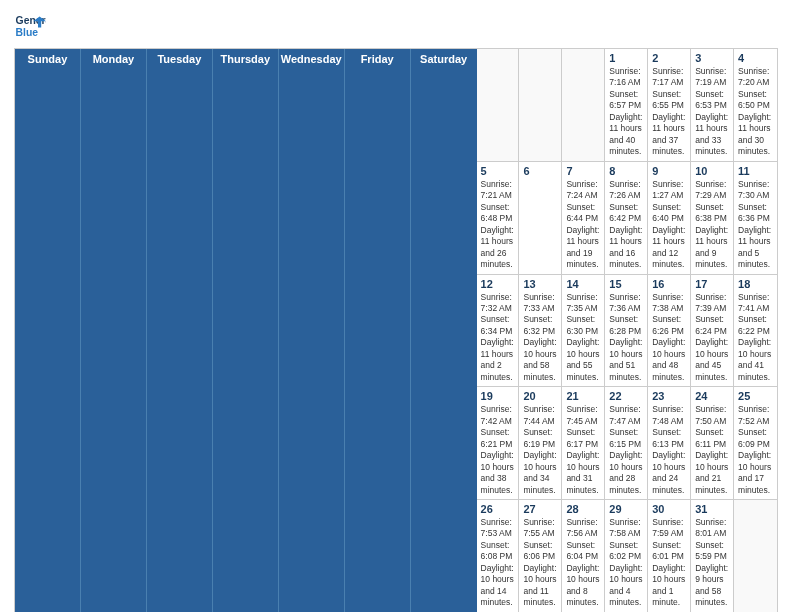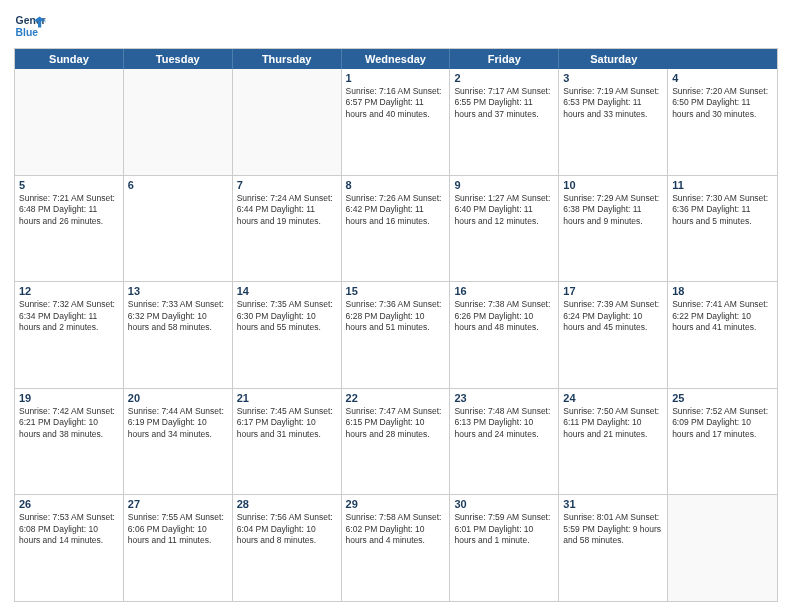--- a/index.html
+++ b/index.html
@@ -41,21 +41,21 @@
       color: #1a3a5c;
       line-height: 1.1;
     }
     .location-title {
       font-size: 14px;
       color: #333;
     }
     .calendar {
       flex: 1;
       display: flex;
-      flex-direction: column;
+      flex-direction: row;
       border: 1px solid #ccc;
       justify-content: flex-end;
     }
     .cal-header-row {
       display: grid;
       grid-template-columns: repeat(7, 1fr);
       background: #2a6099;
     }
     .cal-header-cell {
       color: #fff;
@@ -115,20 +115,21 @@
     </div>
     <div class="title-block">
       <div class="month-title"></div>
       <div class="location-title"></div>
     </div>
   </div>
 
   <div class="calendar">
     <div class="cal-header-row" id="cal-header">
         <div class="cal-header-cell">Sunday</div>
+        <div class="cal-header-cell">Monday</div>
         <div class="cal-header-cell">Tuesday</div>
         <div class="cal-header-cell">Thursday</div>
         <div class="cal-header-cell">Wednesday</div>
         <div class="cal-header-cell">Friday</div>
         <div class="cal-header-cell">Saturday</div>
       </div>
     <div class="cal-body" id="cal-body">
         <div class="cal-row">
           <div class="cal-cell empty"></div>
           <div class="cal-cell empty"></div>

